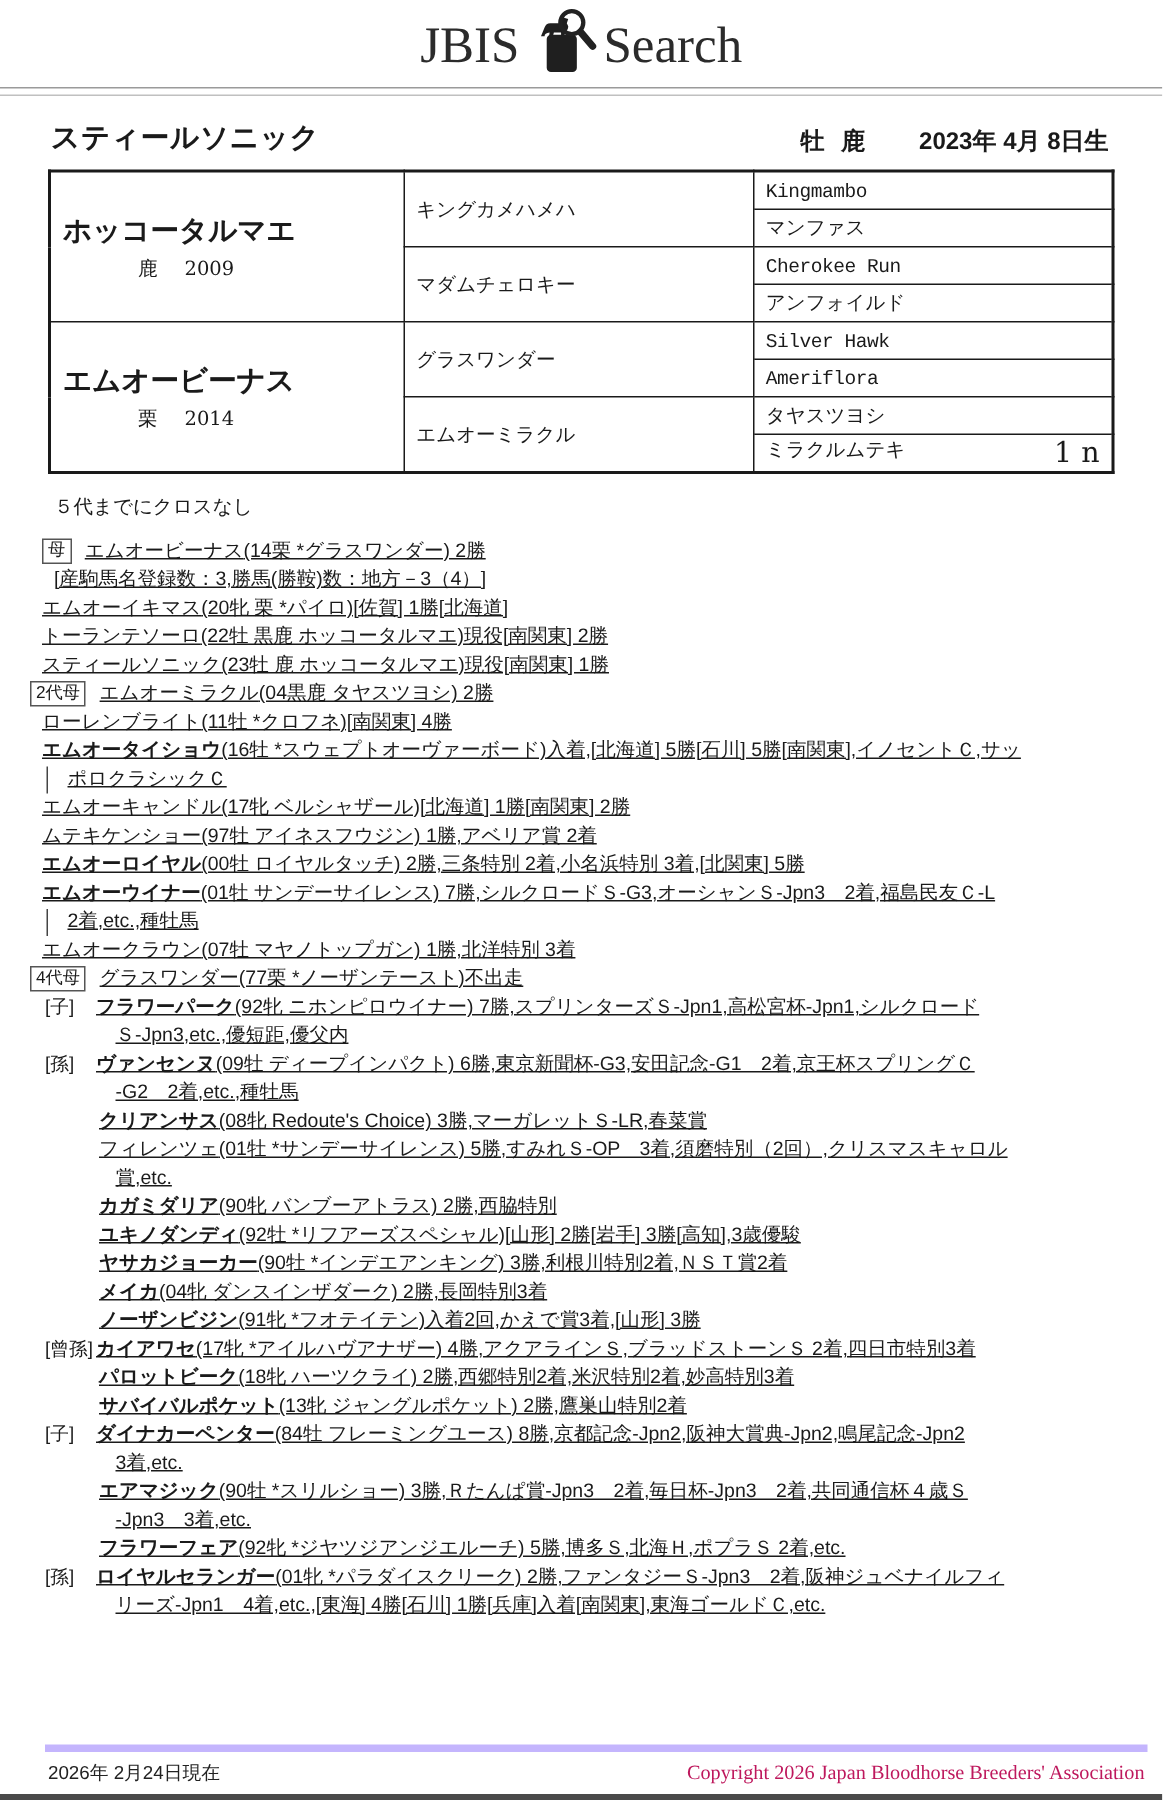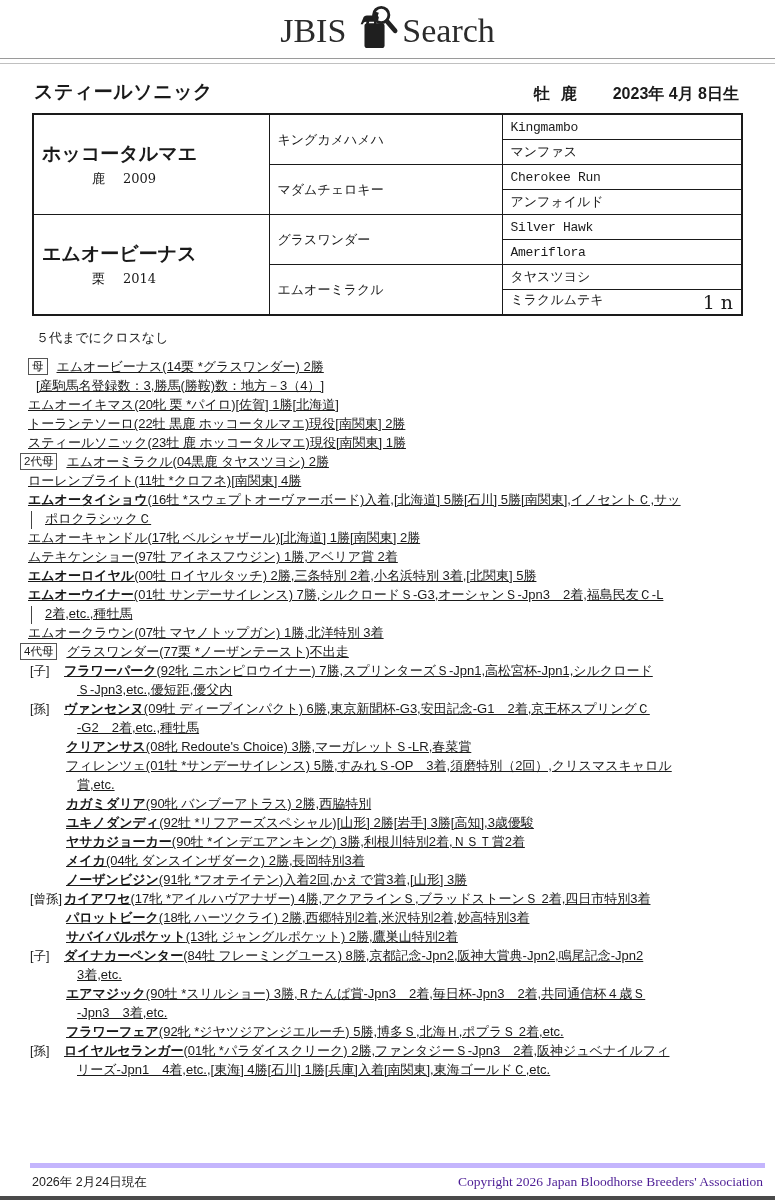--- a/index.html
+++ b/index.html
@@ -43,21 +43,21 @@
   .cont{padding-left:11px;}
   .bar{display:inline-block;width:1px;height:18px;background:#444;vertical-align:middle;margin-right:13px;}
   .gen{padding-left:10px;}
   .glabel{display:inline-block;min-width:34px;font-size:12.5px;}
   .genplain{padding-left:46px;}
   .gencont{padding-left:57px;}
   
   .footer{position:absolute;left:10px;right:10px;bottom:9px;border-top:5px solid #c4b5fd;
           padding:6px 2px 0;display:flex;justify-content:space-between;align-items:baseline;margin-left:20px;}
   .f-date{font-size:12.5px;color:#222;}
-  .f-copy{font-family:"Liberation Serif","DejaVu Serif",serif;font-size:13.5px;color:#4c1d95;}
+  .f-copy{font-family:"Liberation Serif","DejaVu Serif",serif;font-size:13.5px;color:#be185d;}
   .bottom-band{position:absolute;left:0;bottom:0;width:100%;height:4px;background:#4a4a4a;}
 </style>
 </head>
 <body>
 
 <div class="page">
 
   <div class="logo-wrap">
     <div class="logo">
       <span>JBIS</span>

